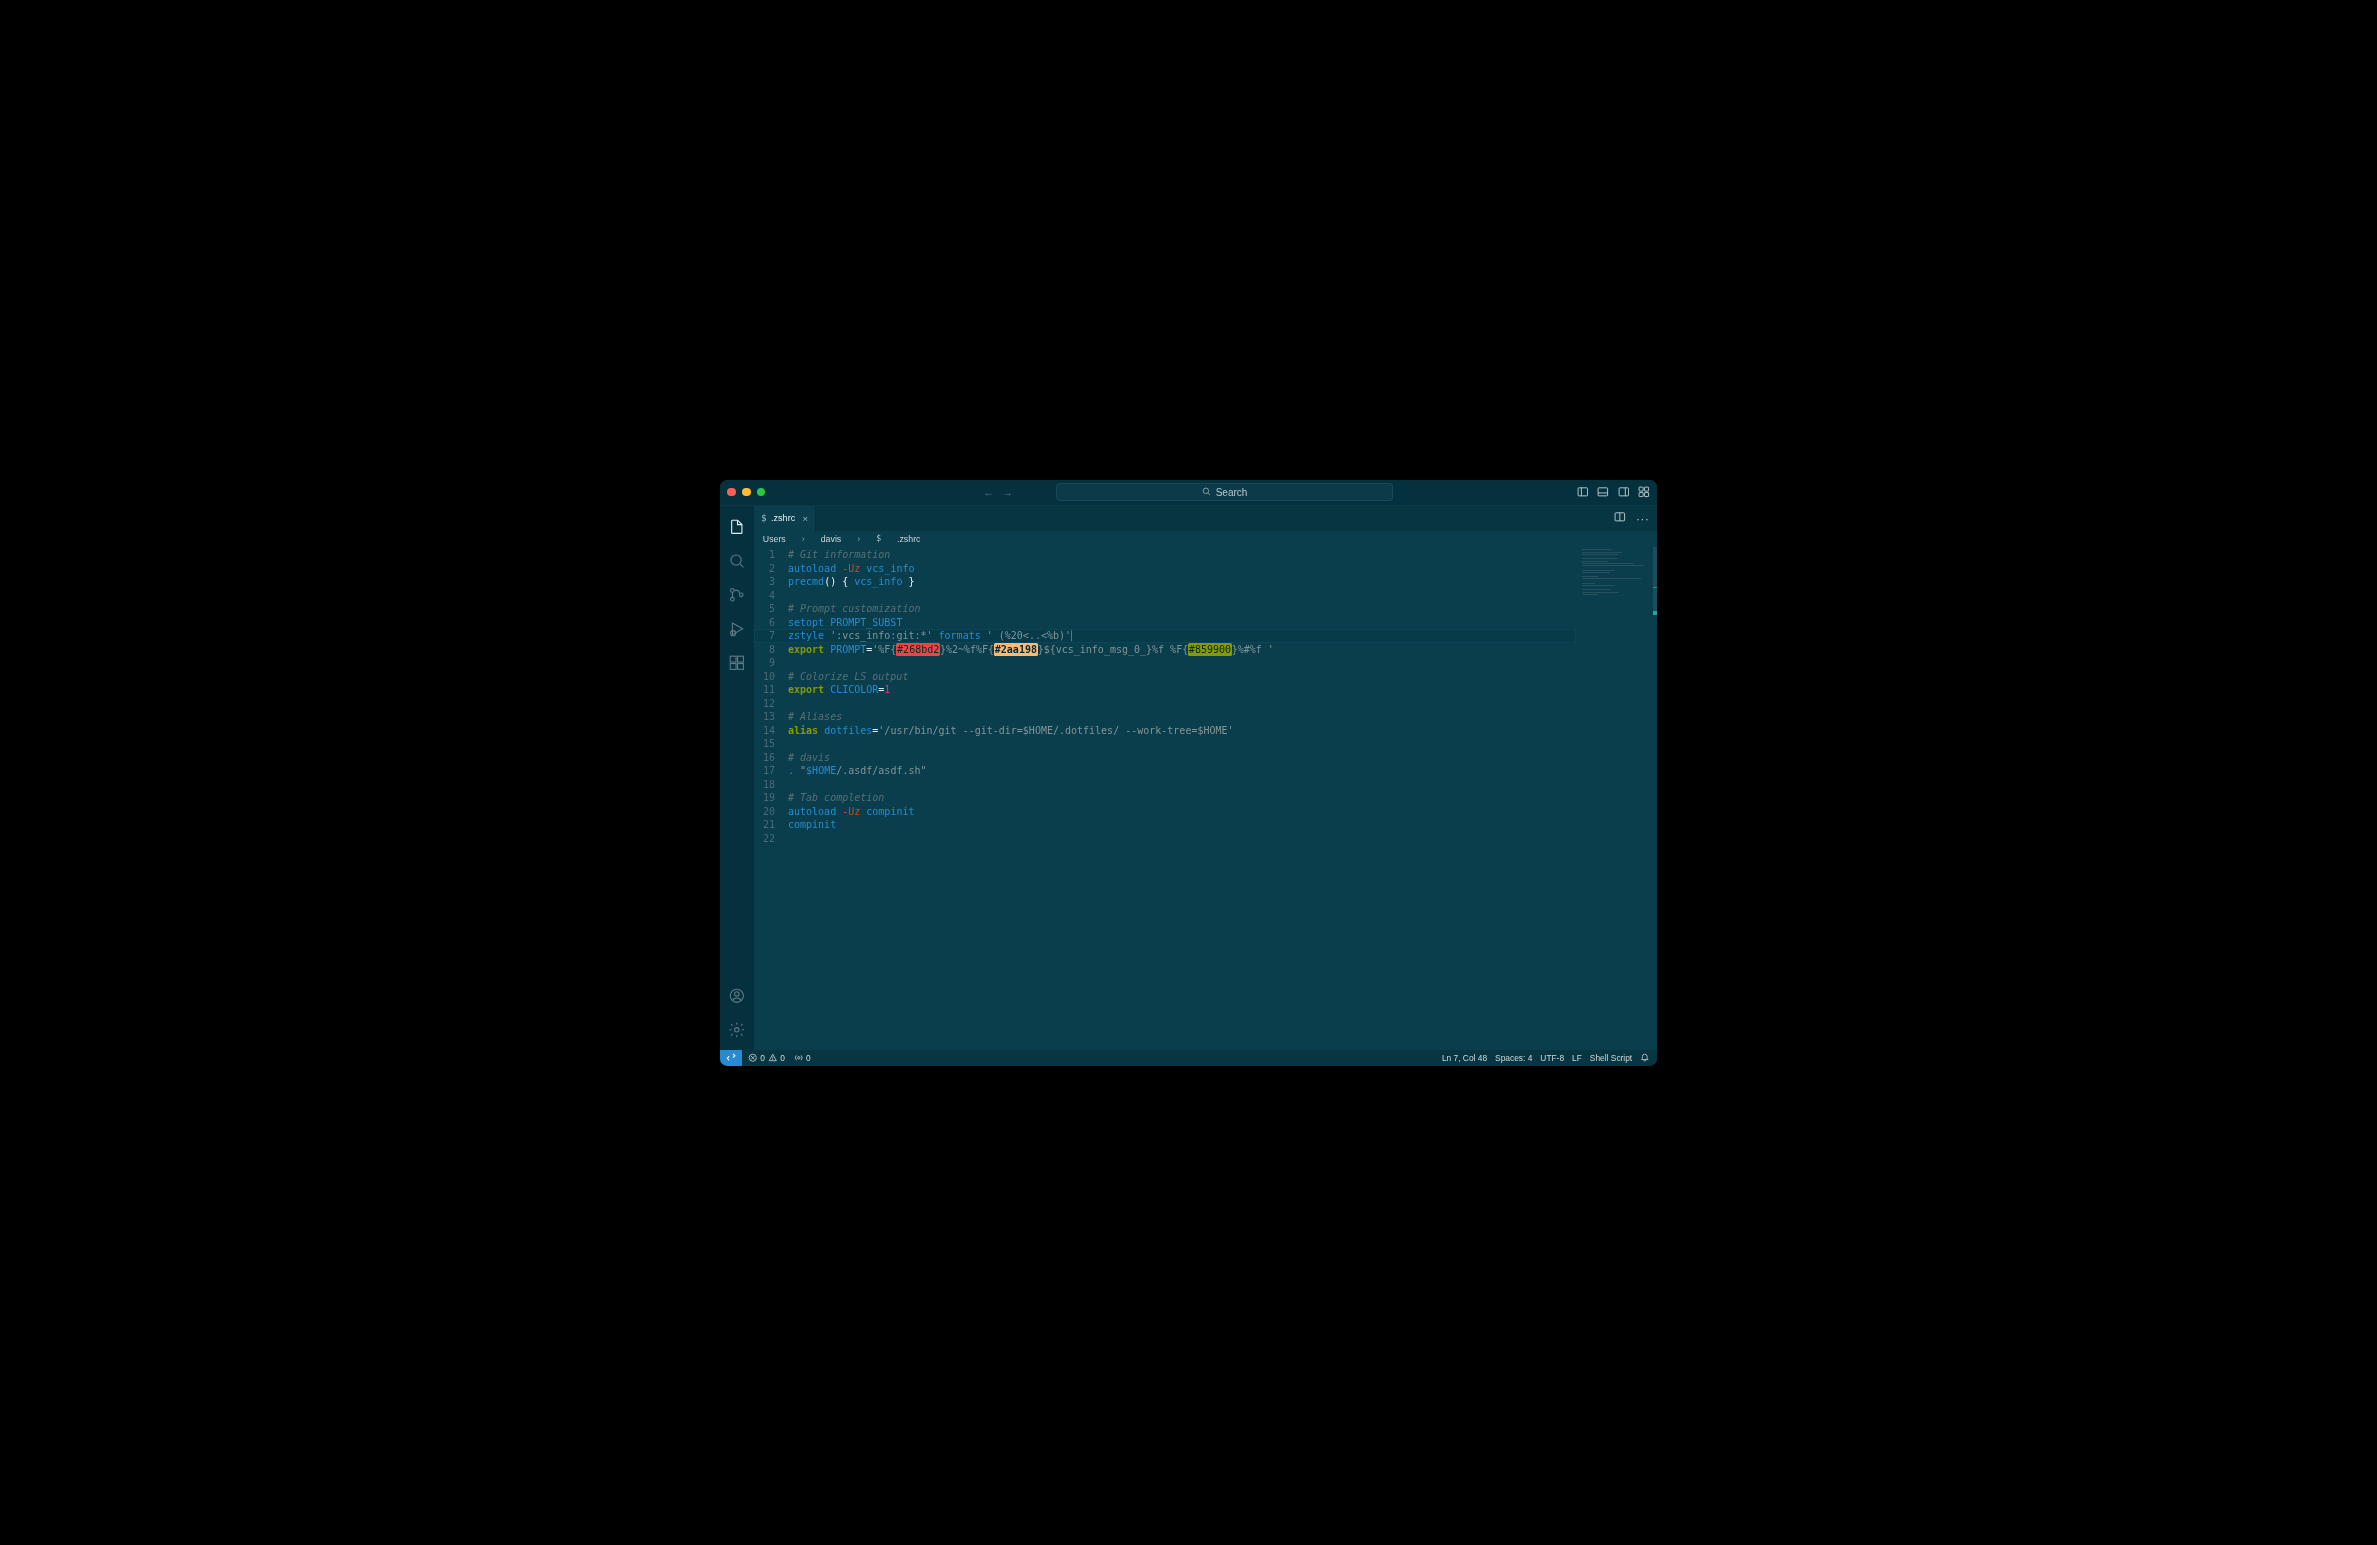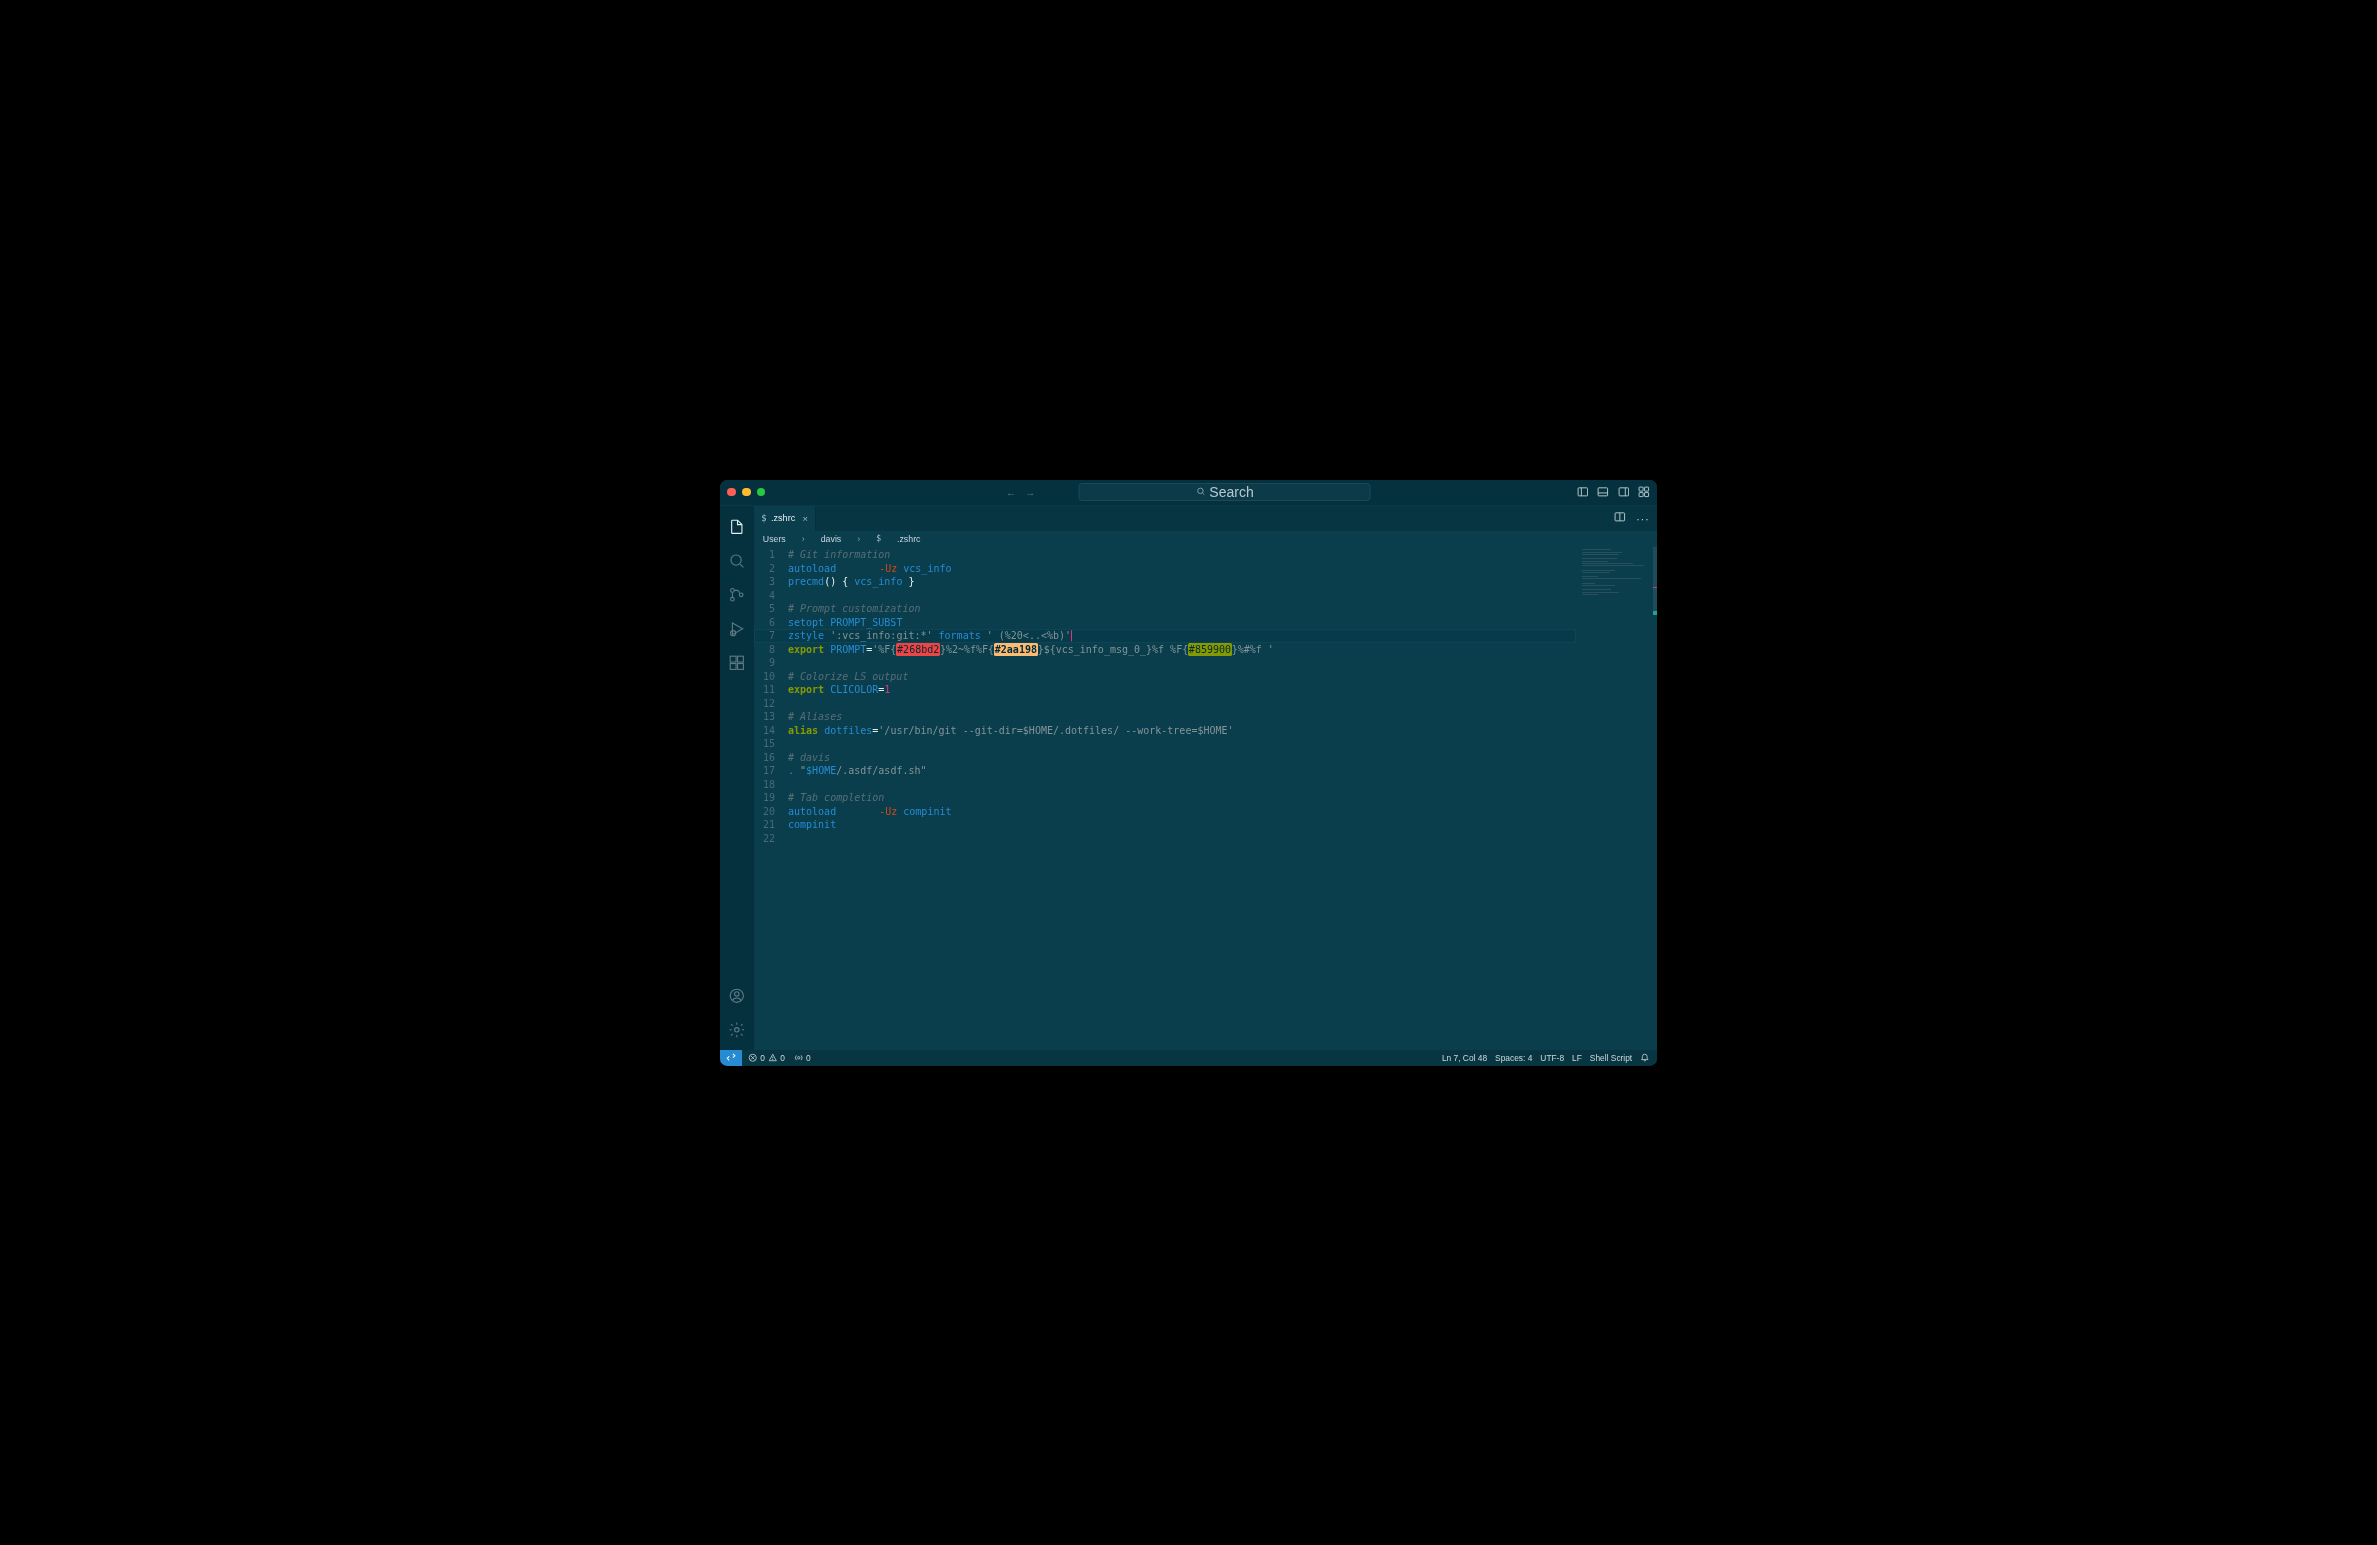--- a/index.html
+++ b/index.html
@@ -40,30 +40,30 @@
     position: absolute;
     left: 50%;
     transform: translateX(-50%);
     display: flex;
     align-items: center;
     gap: 4.4px;
   }
   .nav-arrows { display: flex; gap: 8.8px; color: #55707a; margin-right: 7.3px; }
   .nav-arrow { cursor: pointer; font-size: 10.2px; }
   .search-box {
-    width: 292px;
+    width: 337px;
     height: 17.6px;
     background: #0d3a49;
     border: 0.7px solid #1a4a5a;
     border-radius: 3.7px;
     display: flex;
     align-items: center;
     justify-content: center;
     color: #b7c9ce;
-    font-size: 14px;
+    font-size: 10px;
     gap: 4.4px;
     margin-left: 32px;
   }
   .search-icon { font-size: 8.8px; opacity: 0.8;}
   .titlebar-right {
     margin-left: auto;
     display: flex;
     gap: 8.8px;
     color: #b7c9ce;
   }
@@ -142,21 +142,21 @@
     width: 34px;
     text-align: right;
     padding-right: 13px;
     color: #4a6a76;
     user-select: none;
     flex-shrink:0;
   }
   .code-content { flex:1; padding-right:7.3px;}
   .c-comment { color: #586e75; font-style: italic;}
   .c-cmd { color: #268bd2; }
-  .c-flag { color: #cb4b16; margin-left: 37px; }
+  .c-flag { color: #cb4b16; }
   .c-func { color: #268bd2; }
   .c-punc { color: #e6f0f3; }
   .c-kw { color: #859900; font-weight: bold;}
   .c-var { color: #268bd2; }
   .c-str { color: #839496; }
   .c-op { color: #e6f0f3; }
   .c-num { color: #d33682; }
   .color-chip {
     display:inline-block;
     padding: 0 0.7px;

